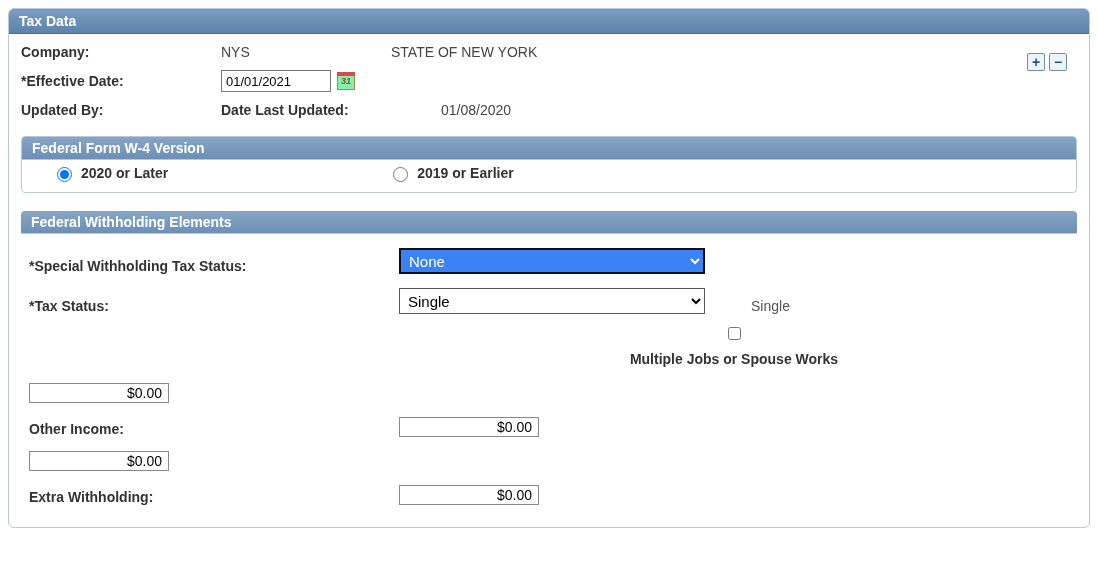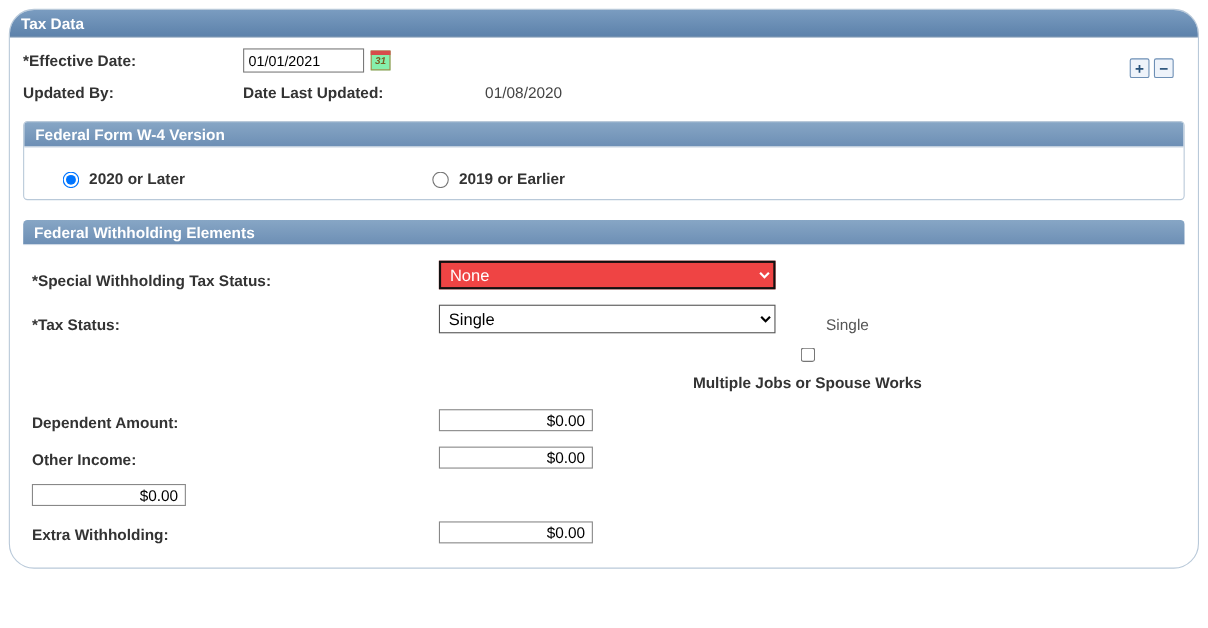--- a/index.html
+++ b/index.html
@@ -125,21 +125,21 @@
     overflow:hidden;
   }
   .mini-header{
     background: linear-gradient(#87a6c5, #6d8fb5);
     color:#fff;
     font-weight:bold;
     padding:3px 10px;
     font-size:14px;
     border-bottom:1px solid #b9c9d9;
   }
-  .mini-body{ padding:19px 12px 10px 12px; }
+  .mini-body{ padding:4px 12px 10px 12px; }
   .radio-row{
     display:flex;
     align-items:center;
     gap:40px;
   }
   .radio-row label{
     font-weight:bold;
     display:flex;
     align-items:center;
     gap:6px;
@@ -154,21 +154,21 @@
     margin-bottom:14px;
   }
   .field-row .lbl{ width:370px; font-weight:bold; padding-left:0;}
   select.wide{
     height:26px;
     font-size:15px;
     padding:1px 4px;
   }
   .sel-special{
     width:306px;
-    background:#ef4444;
+    background:#3b82f6;
     color:#fff;
     border:2px solid #111;
     font-weight:normal;
   }
   .sel-tax{
     width:306px;
     border:1px solid #555;
     background:#fff;
   }
   .aux-text{ margin-left:46px; color:#555; }
@@ -195,38 +195,43 @@
     border:1px solid #6d8fb5;
     background:#eef3fa;
     display:flex; align-items:center; justify-content:center;
     font-weight:bold;
     color:#28527a;
     font-size:14px;
     line-height:1;
     border-radius:2px;
     cursor:pointer;
   }
-  .rel{ position:relative;border-radius:23px; }
+  .rel{ position:relative; }
 </style>
 </head>
 <body>
 
 <div class="panel rel">
 
   <div class="panel-header">
     <span class="title">Tax Data</span>
   </div>
 
   <div class="toolbar-icons">
     <div class="sq-btn">+</div>
     <div class="sq-btn">−</div>
   </div>
 
   <div class="panel-body">
 
+    <div class="row company-row">
+      <span class="lbl">Company:</span>
+      <span class="val val1">NYS</span>
+      <span class="val val2">STATE OF NEW YORK</span>
+    </div>
 
     <div class="row">
       <span class="lbl">*Effective Date:</span>
       <input type="text" class="date-input" value="01/01/2021" style="">
       <span class="cal-icon">31</span>
     </div>
 
     <div class="row updated-row">
       <span class="lbl">Updated By:</span>
       <span class="col2lbl">Date Last Updated:</span>
@@ -267,21 +272,20 @@
           </select>
           <span class="aux-text">Single</span>
         </div>
 
         <div class="chk-row">
           <input type="checkbox" style="">
           <span>Multiple Jobs or Spouse Works</span>
         </div>
 
         <div class="field-row">
-          <span class="lbl">Dependent Amount:</span>
           <input class="amt-input" value="$0.00" style="">
         </div>
 
         <div class="field-row">
           <span class="lbl">Other Income:</span>
           <input class="amt-input" value="$0.00" style="">
         </div>
 
         <div class="field-row">
           <input class="amt-input" value="$0.00" style="">

